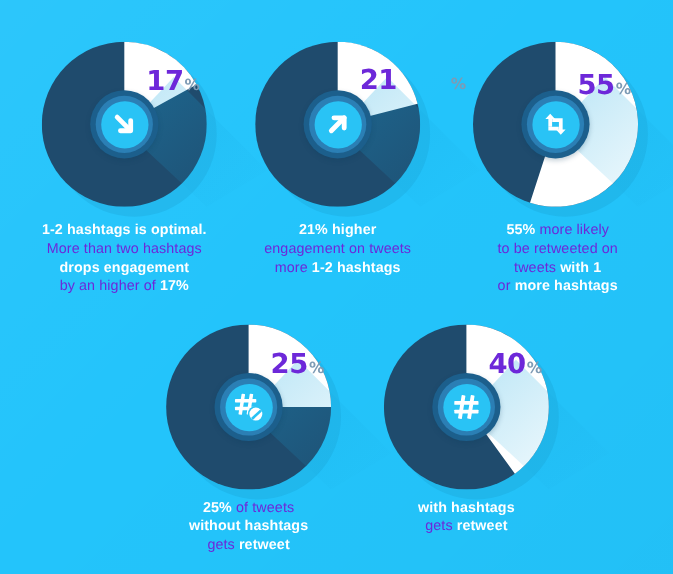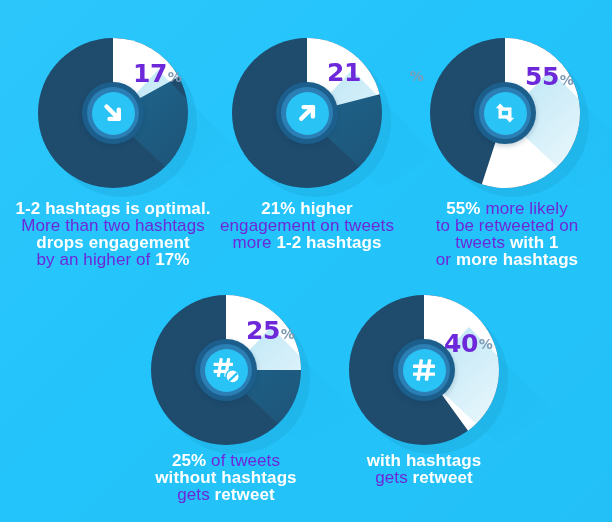--- a/index.html
+++ b/index.html
@@ -121,21 +121,21 @@
     color: #7d9bb5;
     margin-left: 1px;
   }
 
   
   .caption {
     position: absolute;
     text-align: center;
     color: #ffffff;
     font-family: "Liberation Sans", sans-serif;
-    font-size: 17px;
+    font-size: 13px;
     line-height: 17px;
     letter-spacing: 0.1px;
   }
   .caption .ln { display: block; white-space: nowrap; }
   .caption b { font-weight: bold; }
   .caption .reg { font-weight: normal; color: #6d28d9; }
 </style>
 </head>
 <body>
 
@@ -344,21 +344,21 @@
               </defs>
               <circle cx="75" cy="75" r="75" fill="#1f4b6d"></circle>
               <path d="M 75 75 L 75 0 A 75 75 0 0 1 119.0838939219355 135.67627457812105 Z" fill="#ffffff"></path>
             </svg>
           </div>
           <div class="long-shadow">
             <svg xmlns="http://www.w3.org/2000/svg" width="210" height="210" viewBox="0 0 210 210" style="position:absolute;left:0;top:0">
               <path d="M120 32 L205 117 L150 150 L75 80 Z" fill="url(#ls4)"></path>
             </svg>
           </div>
-          <div class="pct-label" style="left: 95px; top: 36px; align-items: center;">
+          <div class="pct-label" style="left: 95px; top: 23px;">
             <span class="pct-num">40</span>
             <span class="pct-sym">%</span>
           </div>
           <div class="icon-badge">
             <div class="ring2">
               <div class="core">
                 <span>
                   <svg xmlns="http://www.w3.org/2000/svg" width="30" height="30" viewBox="0 0 30 30" fill="none">
                     <g fill="#ffffff">
                       <rect x="9.0" y="4.2" width="3.5" height="21.6" rx="0.6" transform="rotate(9 10.7 15)"></rect>

